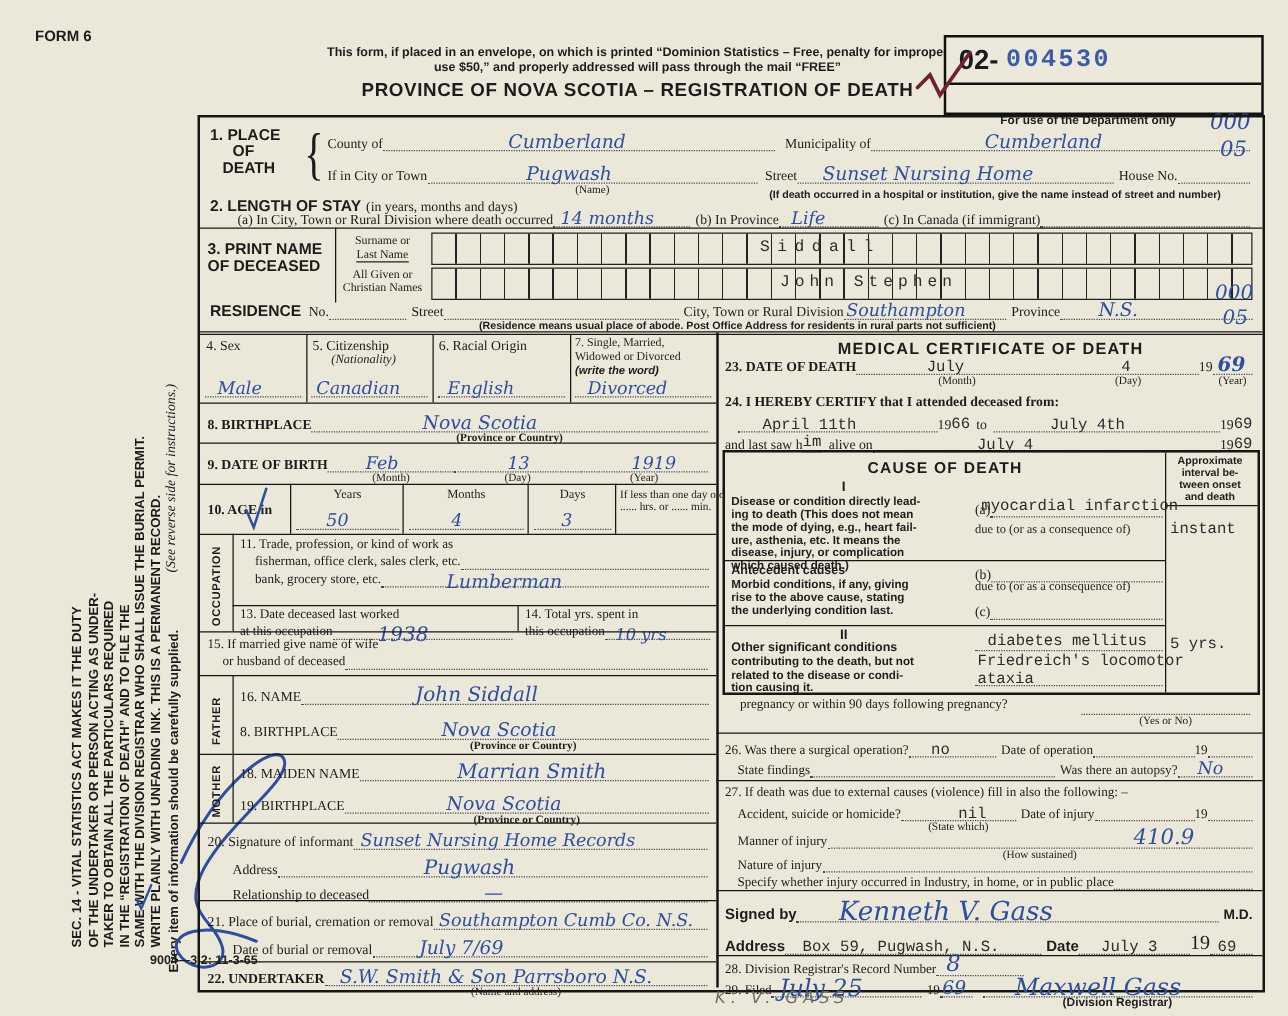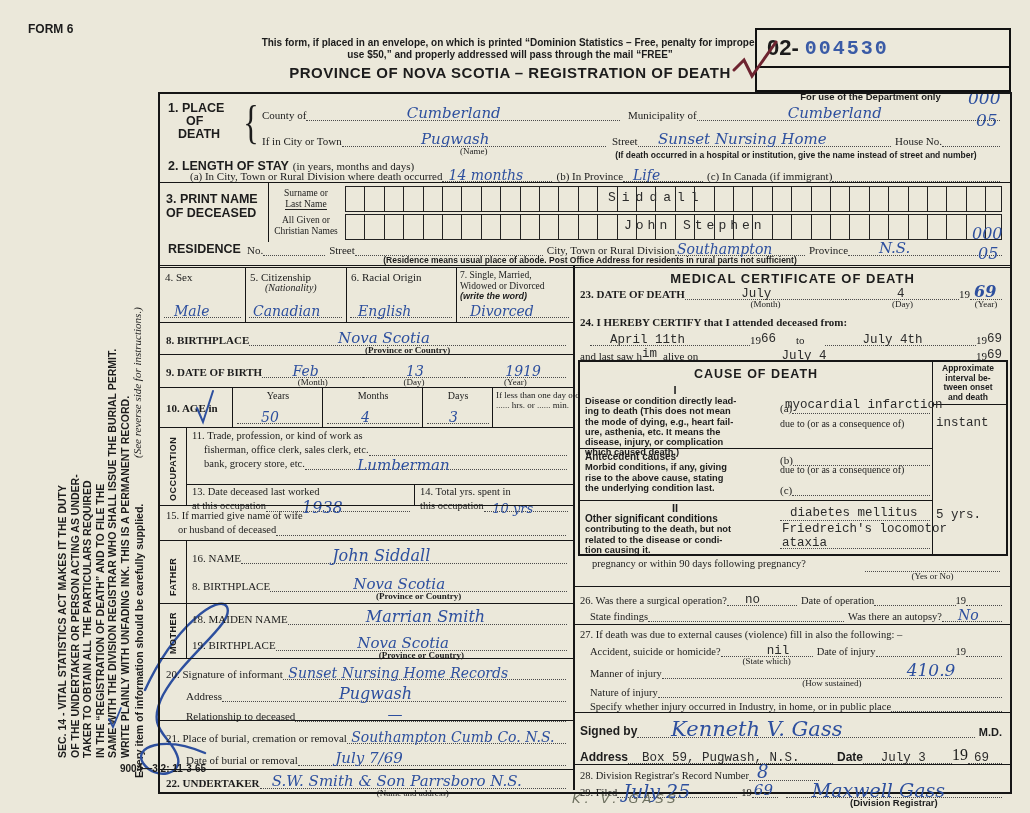--- a/index.html
+++ b/index.html
@@ -404,21 +404,21 @@
       </span>
     </div>
 
     <div class="abs sf" style="left:420px;top:222px;width:422px;font-size:11px;font-weight:bold;">24. I HEREBY CERTIFY that I attended deceased from:</div>
     <div class="row abs" style="left:430px;top:238px;width:412px;font-size:11px;">
       <span class="fillw" style="width:160px;">
         <span class="tw onfill" style="left:20px;font-size:12.5px;">April 11th</span>
       </span>
       <span class="sf lbl">19</span>
         <span class="tw" style="font-size:12.5px;">66</span>
-      <span class="sf lbl" style="margin:0 20px;">to</span>
+      <span class="sf lbl" style="margin:0 5px;">to</span>
       <span class="fill">
         <span class="tw onfill" style="left:25%;font-size:12.5px;">July 4th</span>
       </span>
       <span class="sf lbl">19</span>
         <span class="tw" style="font-size:12.5px;">69</span>
     </div>
     <div class="row abs" style="left:420px;top:253px;width:422px;font-size:11px;">
       <span class="sf lbl">and last saw h</span>
       <span class="tw" style="font-size:12.5px;border-bottom:1px dotted #4a4a4a;">im</span>
       <span class="sf lbl" style="margin-left:6px;">alive on</span>

